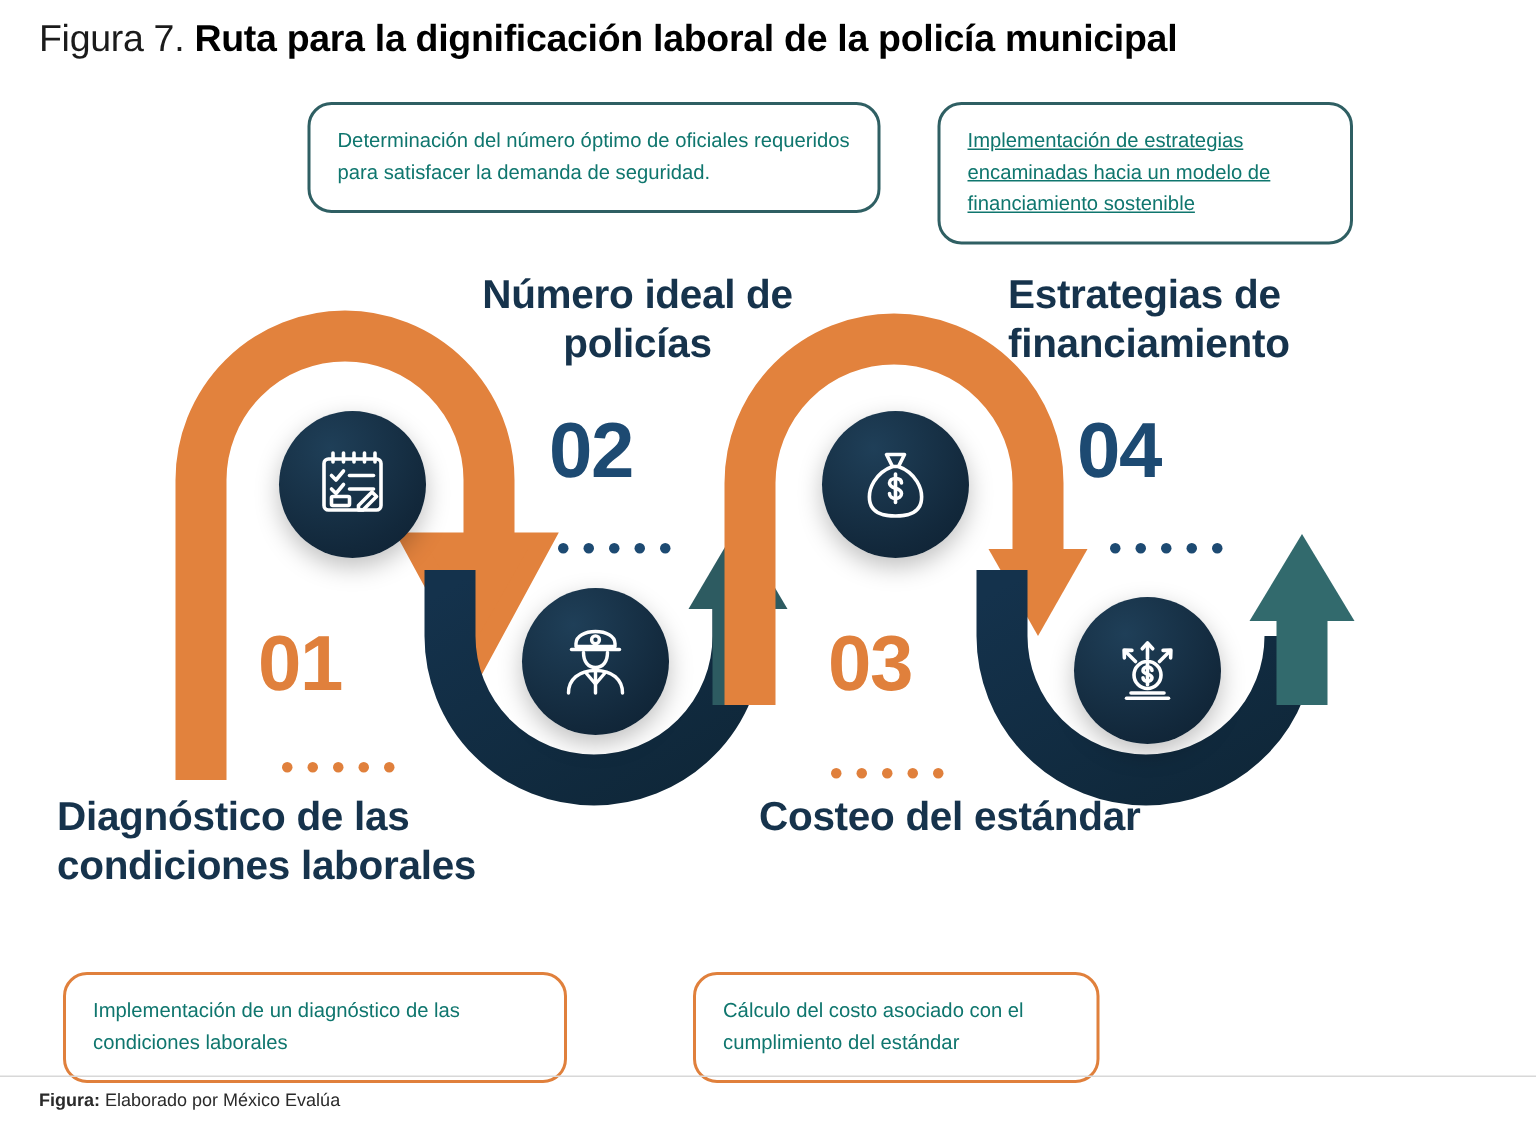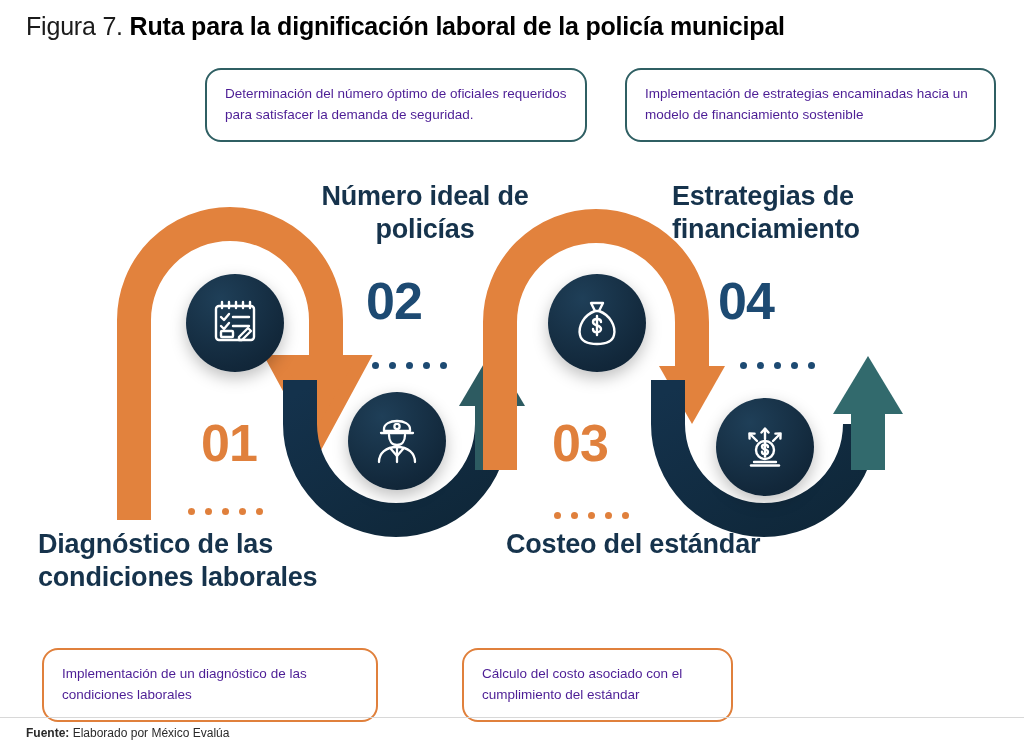--- a/index.html
+++ b/index.html
@@ -38,28 +38,28 @@
   
   .callout {
     position: absolute;
     box-sizing: border-box;
     border-radius: 16px;
     border: 2px solid #2f5f63;
     background: #ffffff;
     padding: 14px 16px 14px 18px;
     font-size: 13.5px;
     line-height: 1.55;
-    color: #4c1d95;
+    color: #0f766e;
   }
   .callout.orange {
     border-color: #e0803c;
     margin-top: 28px;
   }
   #callout-02 { left: 205px; top: 68px;  width: 382px; }
-  #callout-04 { left: 625px; top: 68px;  width: 371px; }
+  #callout-04 { left: 625px; top: 68px;  width: 277px; text-decoration: underline; }
   #callout-01 { left: 42px;  top: 620px; width: 336px; }
   #callout-03 { left: 462px; top: 620px; width: 271px; }
 
   
   .stage-title {
     position: absolute;
     font-size: 27px;
     font-weight: 700;
     line-height: 1.22;
     color: #16334c;
@@ -73,21 +73,21 @@
   
   .numeral {
     position: absolute;
     font-size: 52px;
     font-weight: 700;
     letter-spacing: -1px;
     line-height: 1;
   }
   .numeral.orange { color: #e0803c; }
   .numeral.navy   { color: #1d4a72; }
-  #num-01 { left: 201px; top: 417px; }
+  #num-01 { left: 172px; top: 417px; }
   #num-02 { left: 366px; top: 275px; }
   #num-03 { left: 552px; top: 417px; }
   #num-04 { left: 718px; top: 275px; }
 
   
   .dots {
     position: absolute;
     display: flex;
     gap: 10px;
   }
@@ -317,14 +317,14 @@
 <div class="stage-title" id="stage-title-03">Costeo del estándar</div>
 <div class="stage-title" id="stage-title-04">Estrategias de financiamiento</div>
 
 <div class="callout" id="callout-02">Determinación del número óptimo de oficiales requeridos para satisfacer la demanda de seguridad.</div>
 <div class="callout" id="callout-04">Implementación de estrategias encaminadas hacia un modelo de financiamiento sostenible</div>
 <div class="callout orange" id="callout-01">Implementación de un diagnóstico de las condiciones laborales</div>
 <div class="callout orange" id="callout-03">Cálculo del costo asociado con el cumplimiento del estándar</div>
 
 <div class="rule"></div>
 <div class="footer">
-  <b>Fuente:</b><span> Elaborado por México Evalúa</span>
+  <b>Figura:</b><span> Elaborado por México Evalúa</span>
 </div>
 
 </body></html>

